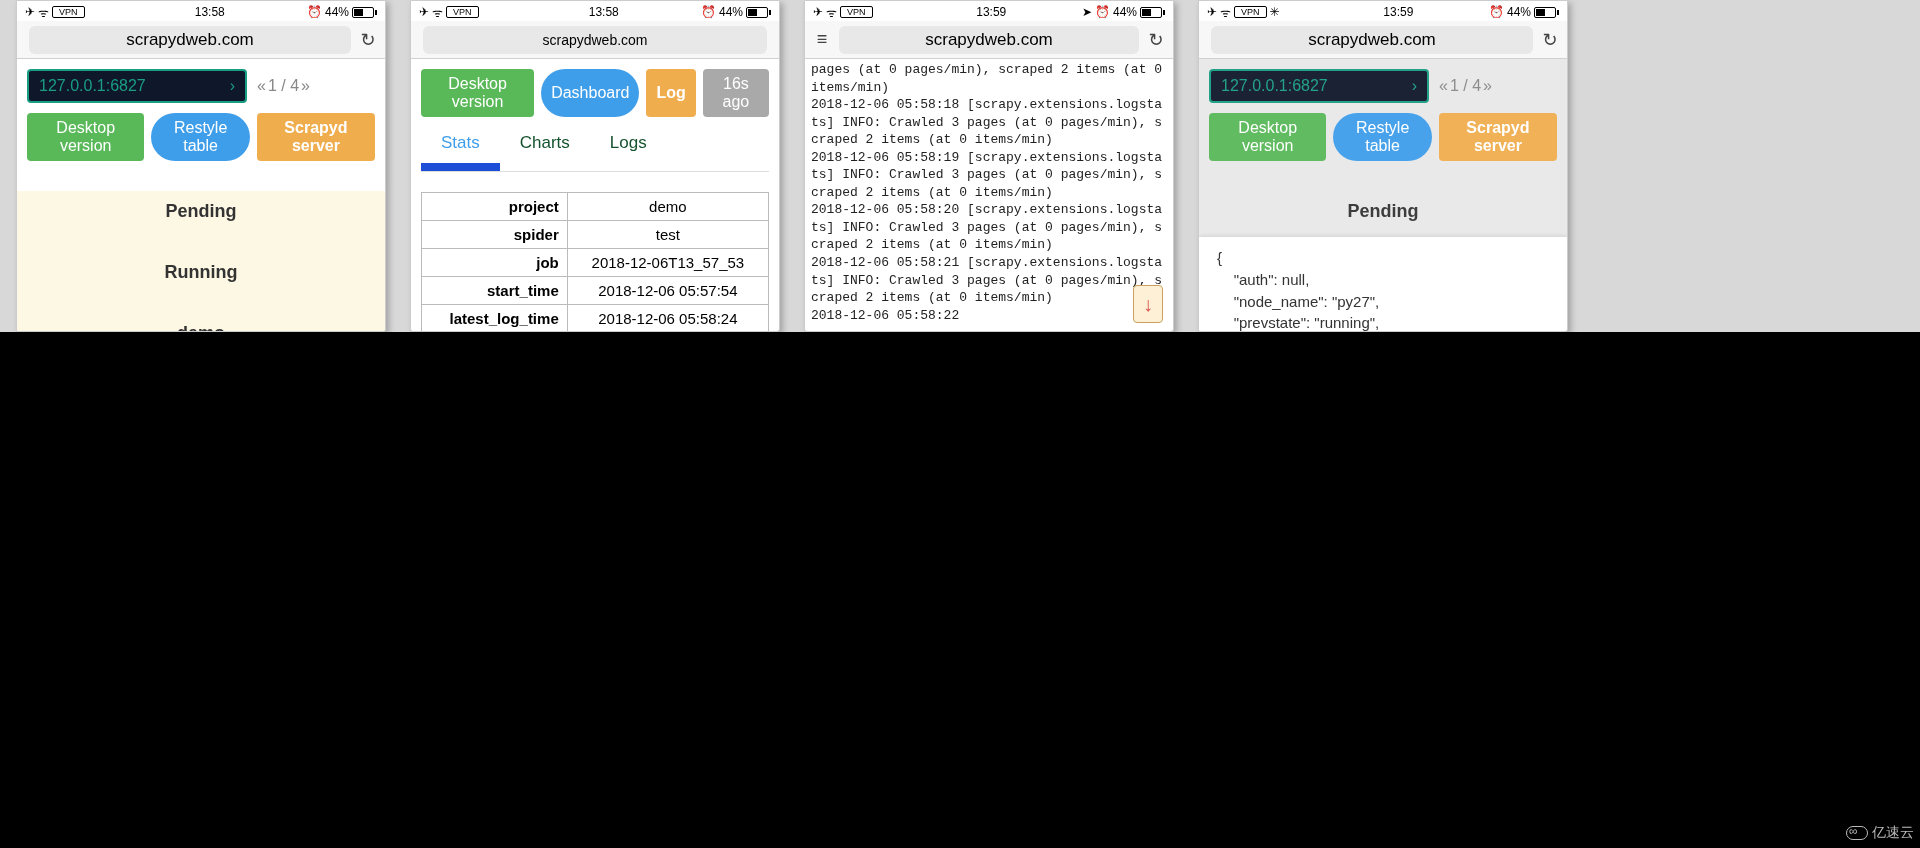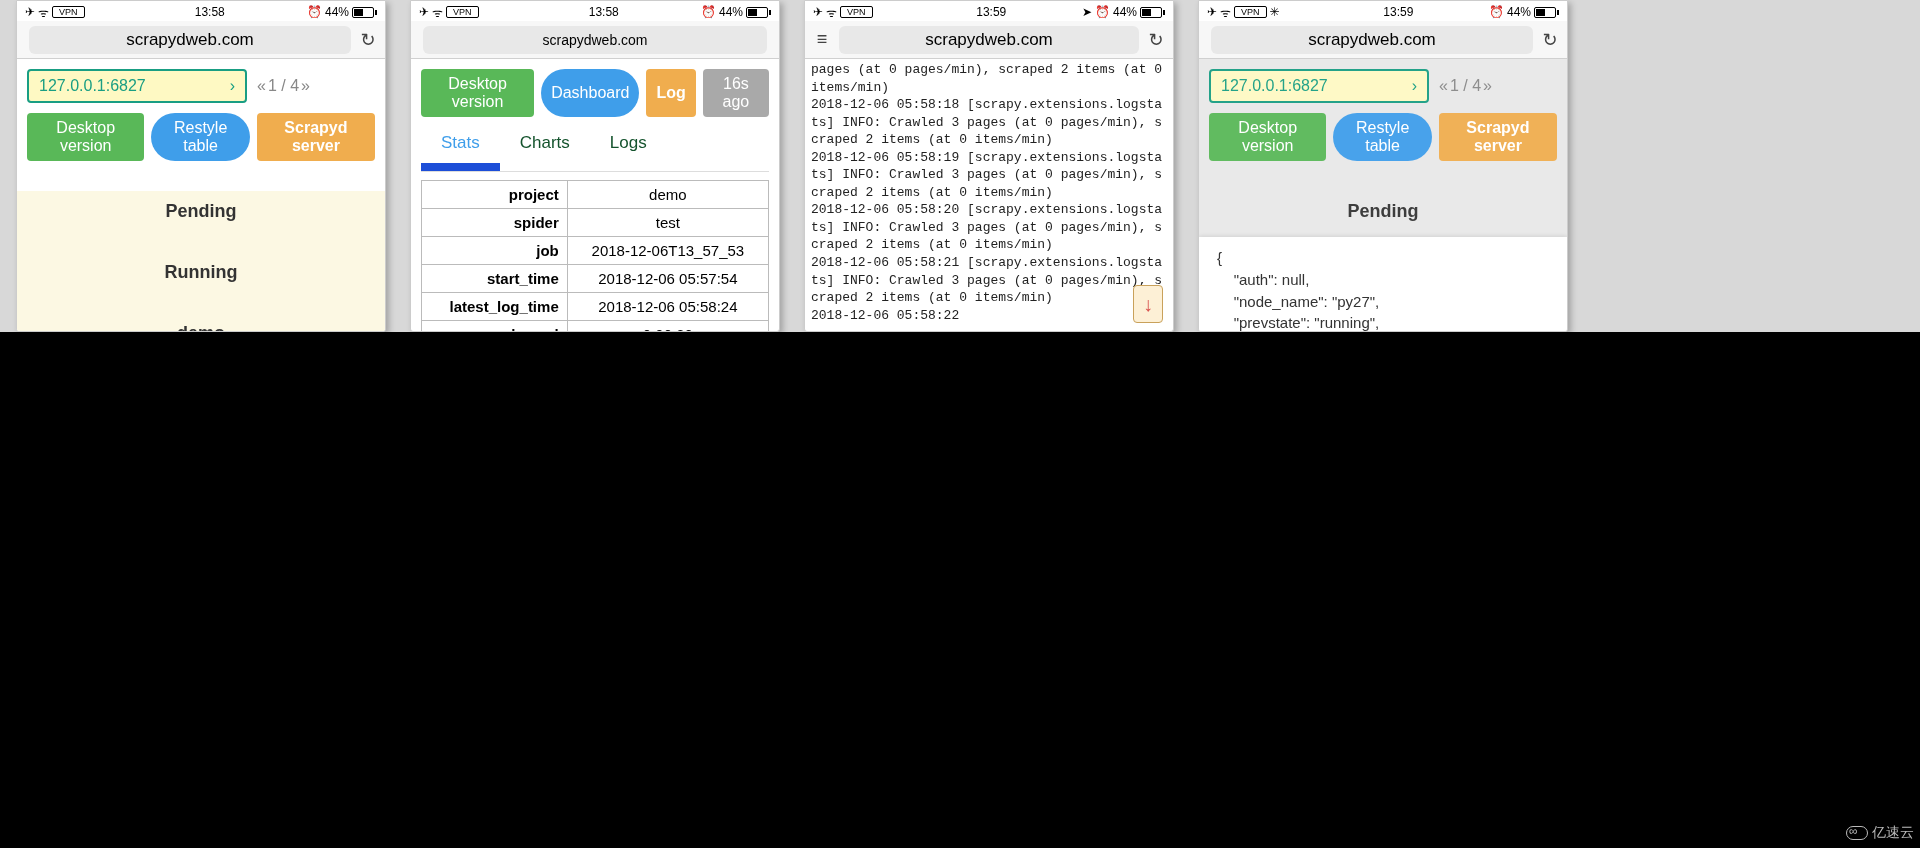--- a/index.html
+++ b/index.html
@@ -16,38 +16,38 @@
   .battery-tip { width:2px; height:5px; background:#000; margin-left:1px; }
   .addrbar { height:38px; background:#f7f7f7; border-bottom:1px solid #d0d0d0; display:flex; align-items:center; padding:0 6px; }
   .addr-field { flex:1; margin:0 6px; background:#e8e8e8; border-radius:6px; height:28px; display:flex; align-items:center; justify-content:center; font-size:17px; color:#000; }
   .reload-icon { width:22px; height:22px; display:flex; align-items:center; justify-content:center; font-size:18px; color:#444; cursor:pointer; }
   .hamburger-icon { width:22px; height:22px; display:flex; align-items:center; justify-content:center; font-size:18px; color:#444; cursor:pointer; }
   .content { flex:1; overflow:hidden; }
 
   
   .pad { padding: 10px; }
   .node-row { display:flex; align-items:center; gap:10px; }
-  .node-select { display:flex; align-items:center; justify-content:space-between; border:2px solid #199e83; color:#199e83; height:34px; border-radius:4px; width:220px; padding:0 10px; background:#fef9c3; font-size:16px; cursor:pointer;}
+  .node-select { display:flex; align-items:center; justify-content:space-between; border:2px solid #199e83; color:#199e83; height:34px; border-radius:4px; width:220px; padding:0 10px; background:#0f172a; font-size:16px; cursor:pointer;}
   .pager { color:#888; font-size:16px; display:flex; align-items:center; gap:2px; }
   .btnrow { display:flex; gap:7px; margin-top:10px; }
   .btn { color:#fff; font-size:16px; padding:6px 10px; border-radius:4px; cursor:pointer; border:none; }
   .btn-green { background:#59b858; }
   .btn-blue  { background:#3f9eea;border-radius:24px; }
   .btn-orange{ background:#f0ad4e;font-weight:bold; }
   .btn-grey  { background:#a9a9a9; }
   .sec-list { margin-top:12px; background:#fcf8e3; }
   .sec-list div { text-align:center; font-size:18px; font-weight:600; padding:10px 0; color:#333; cursor:pointer;margin-top:20px;}
   .kv { display:flex; justify-content:space-around; font-size:17px; padding:6px 0; color:#333; }
   .kv .k{ width:50%; text-align:center;} .kv .v{ width:50%; text-align:center;}
 
   
   .tabs { display:flex; border-bottom:1px solid #ddd; margin-top:8px;}
   .tab { padding:8px 20px 10px; font-size:17px; cursor:pointer; color:#14532d;}
   .tab.active { color:#3f9eea; border-bottom:8px solid #1d4ed8; }
-  .tbl { margin:8px 10px; border-collapse:collapse; width:calc(100% - 20px);padding-left:32px; }
+  .tbl { margin:20px 10px; border-collapse:collapse; width:calc(100% - 20px);padding-left:32px; }
   .tbl td { border:1px solid #bbb; padding:5px 8px; font-size:15px; }
   .tbl td.key { text-align:right; font-weight:600; background:#fff; width:42%; }
   .tbl td.val { text-align:center; }
 
   
   .logtext { font-family:"Courier New",monospace; font-size:13px; line-height:1.35; padding:2px 6px; white-space:pre-wrap; word-break:break-all; color:#222; }
   .scroll-down-btn { position:absolute; right:10px; top:284px; width:30px; height:38px; border:1px solid #c9a15b; border-radius:4px; background:#fdf0d6; display:flex; align-items:center; justify-content:center; color:#d9534f; font-size:20px; cursor:pointer;}
 
   
   .screen4 .underlay .sec-list, .screen4 .underlay .pad { filter:none;}

